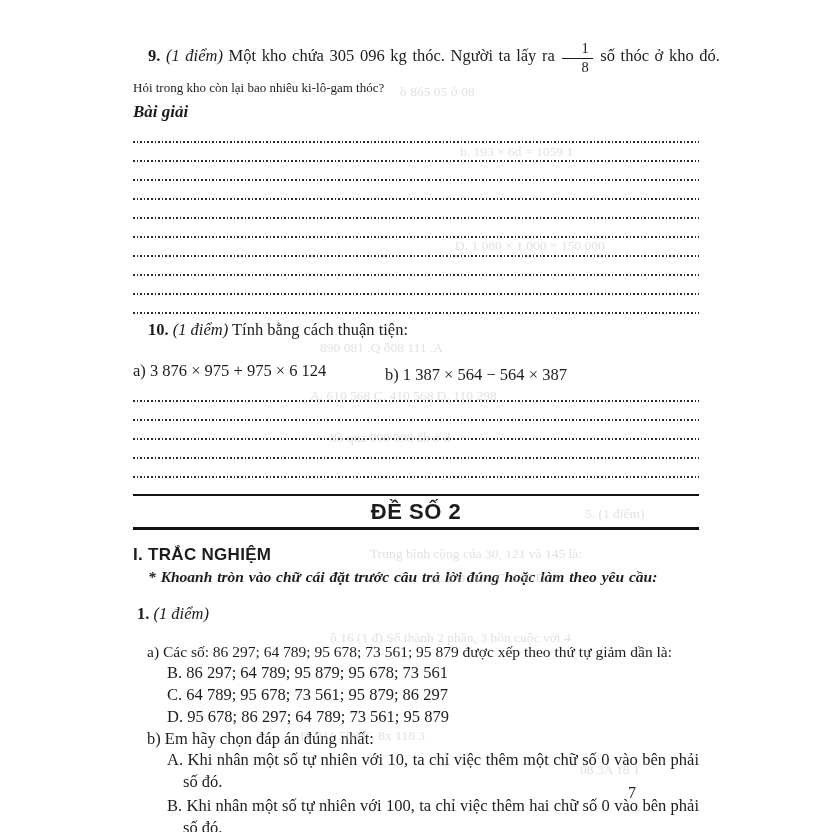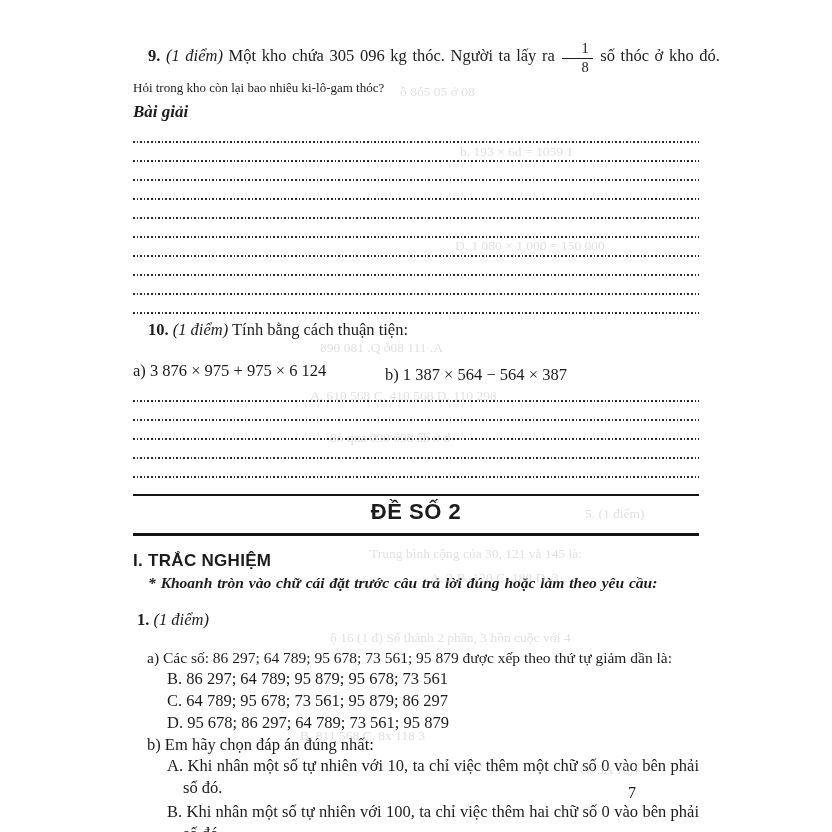--- a/index.html
+++ b/index.html
@@ -30,21 +30,21 @@
 
   
   .q10-head{margin-top:5px;height:22px;line-height:22px;font-size:16.5px;text-indent:15px}
   .q10-head b{font-weight:bold}
   .q10-head i{font-style:italic}
   .q10-row{position:relative;height:25px;line-height:25px;font-size:16.5px}
   .expr-b{position:absolute;left:252px;top:4px}
 
   
   .de-header{margin-top:16px;border-top:2.5px solid #141414;border-bottom:3px solid #141414;
-             padding:3px 0 8px;text-align:center}
+             padding:3px 0 2px;text-align:center}
   .de-title{font-family:"Liberation Sans","DejaVu Sans",sans-serif;
             font-weight:bold;font-size:22px;letter-spacing:.5px}
 
   
   .part-title{margin-top:13px;height:23px;line-height:23px;
               font-family:"Liberation Sans","DejaVu Sans",sans-serif;
               font-weight:bold;font-size:17px;letter-spacing:.3px}
   .instruction{height:22px;line-height:22px;font-weight:bold;font-style:italic;
                font-size:15.5px;text-indent:15px;white-space:nowrap;word-spacing:1px}
   .q1-head{height:20px;line-height:20px;font-size:16.5px;text-indent:4px}

